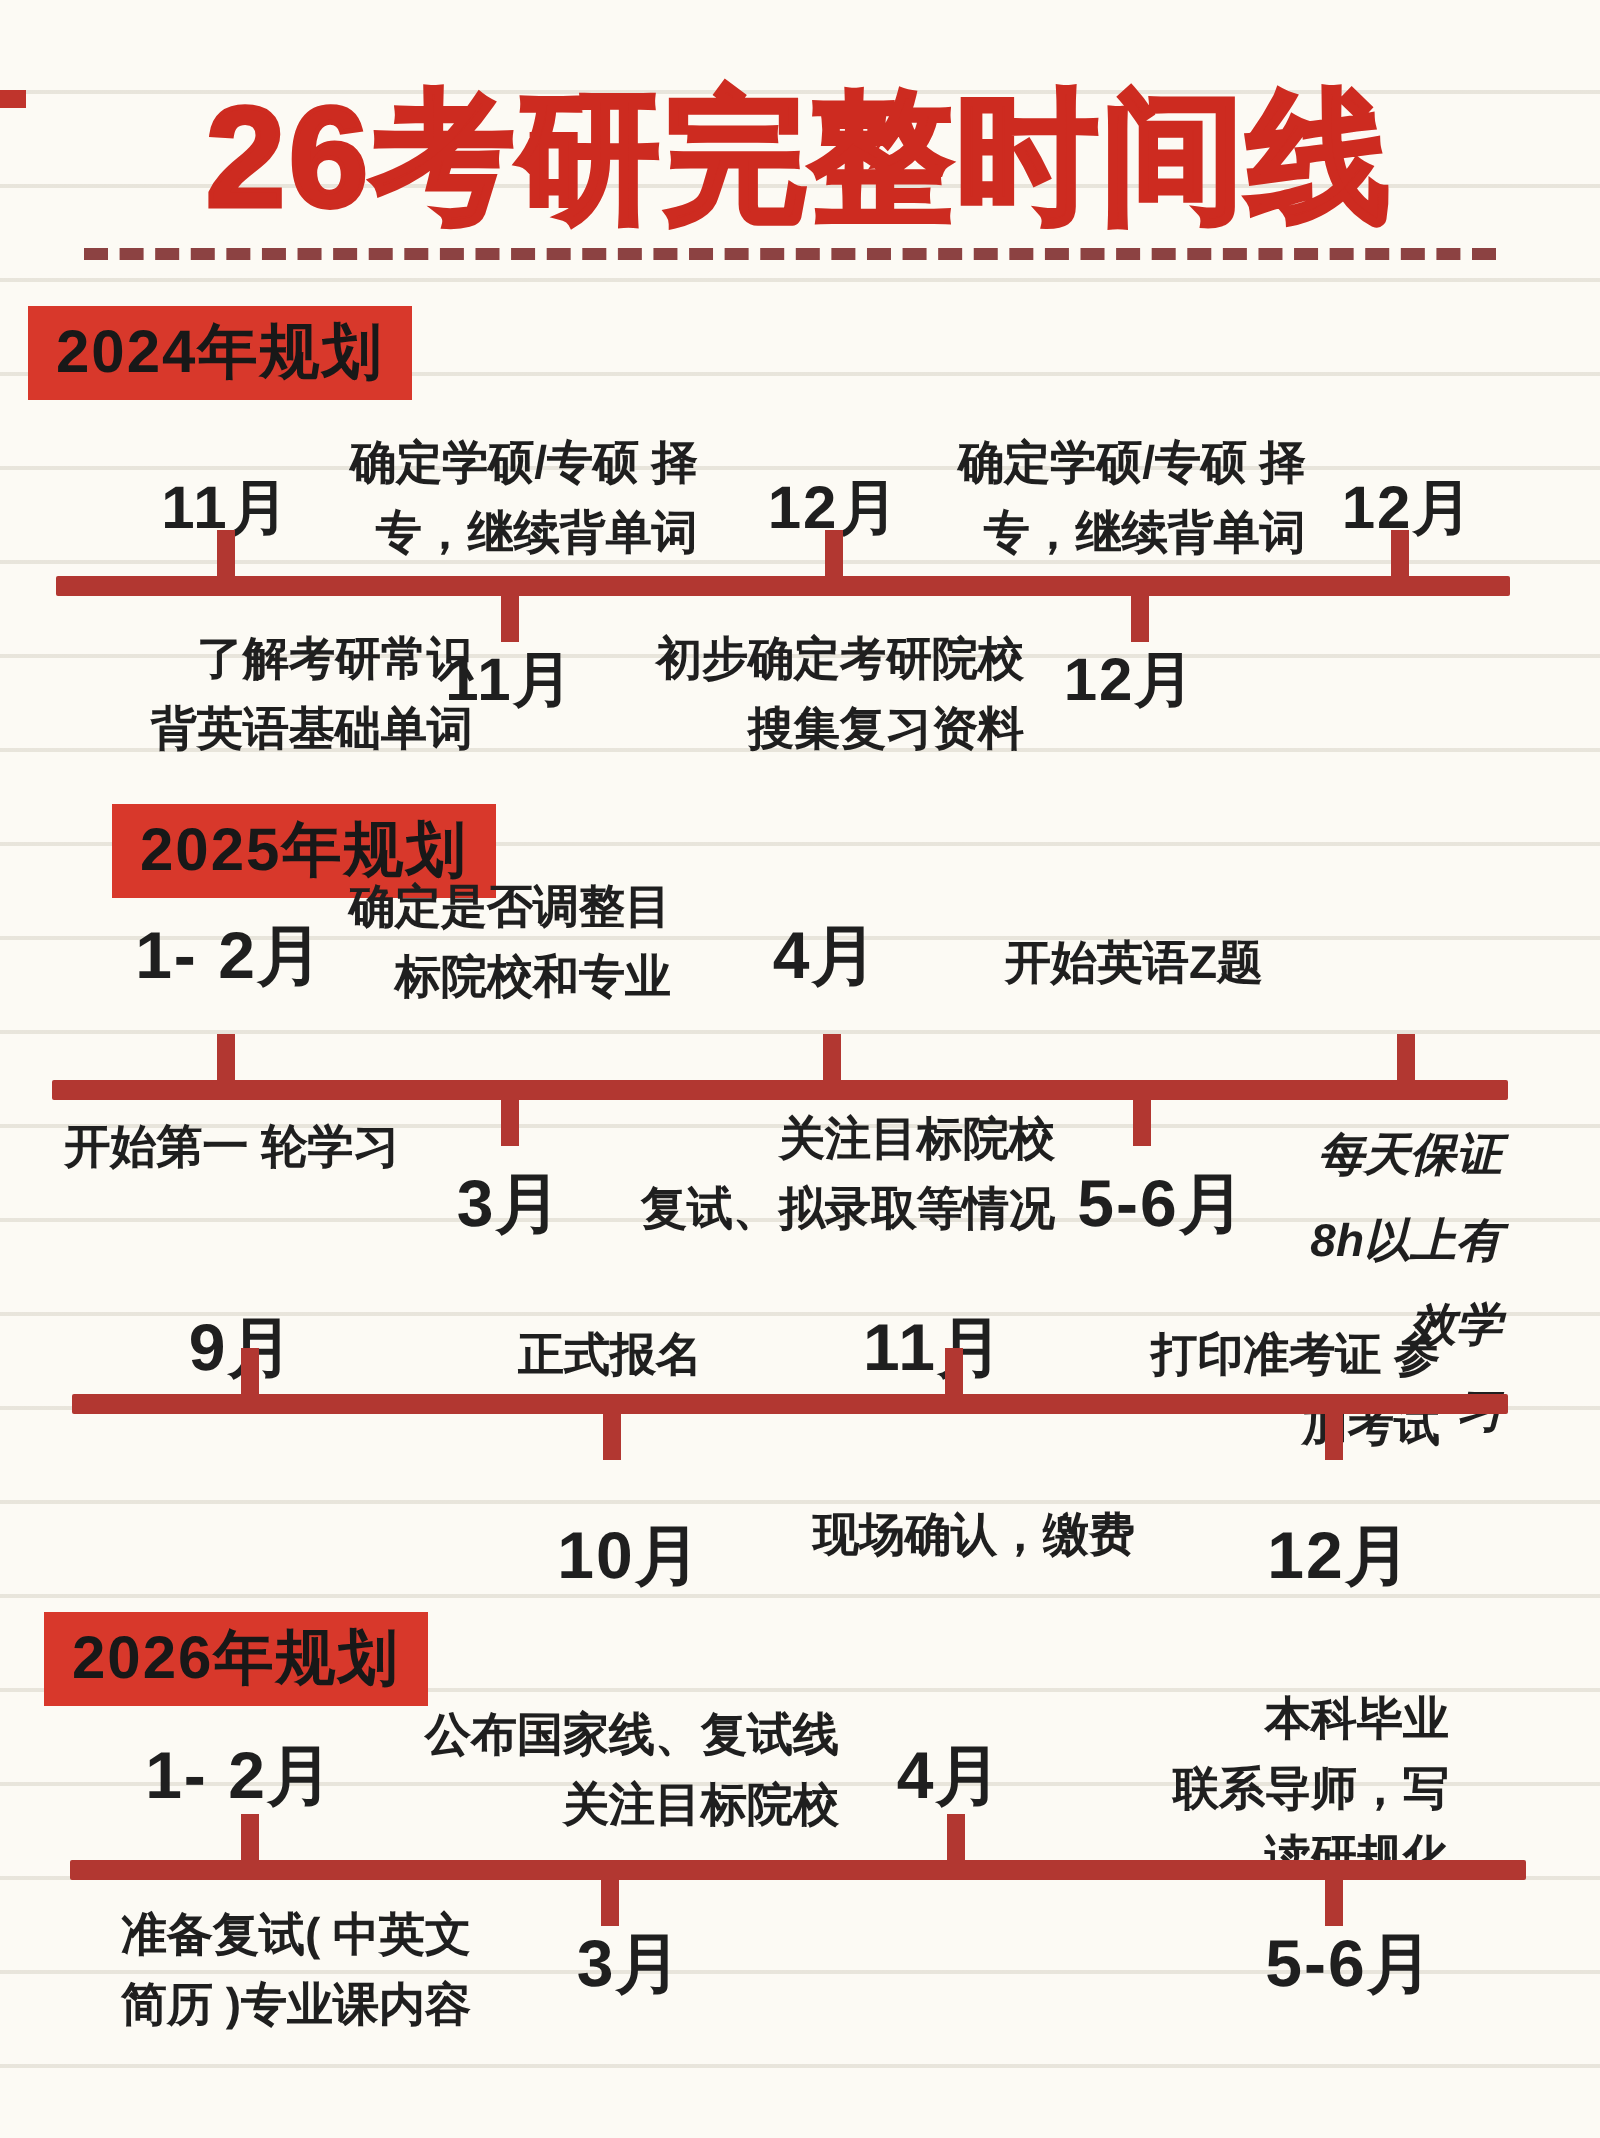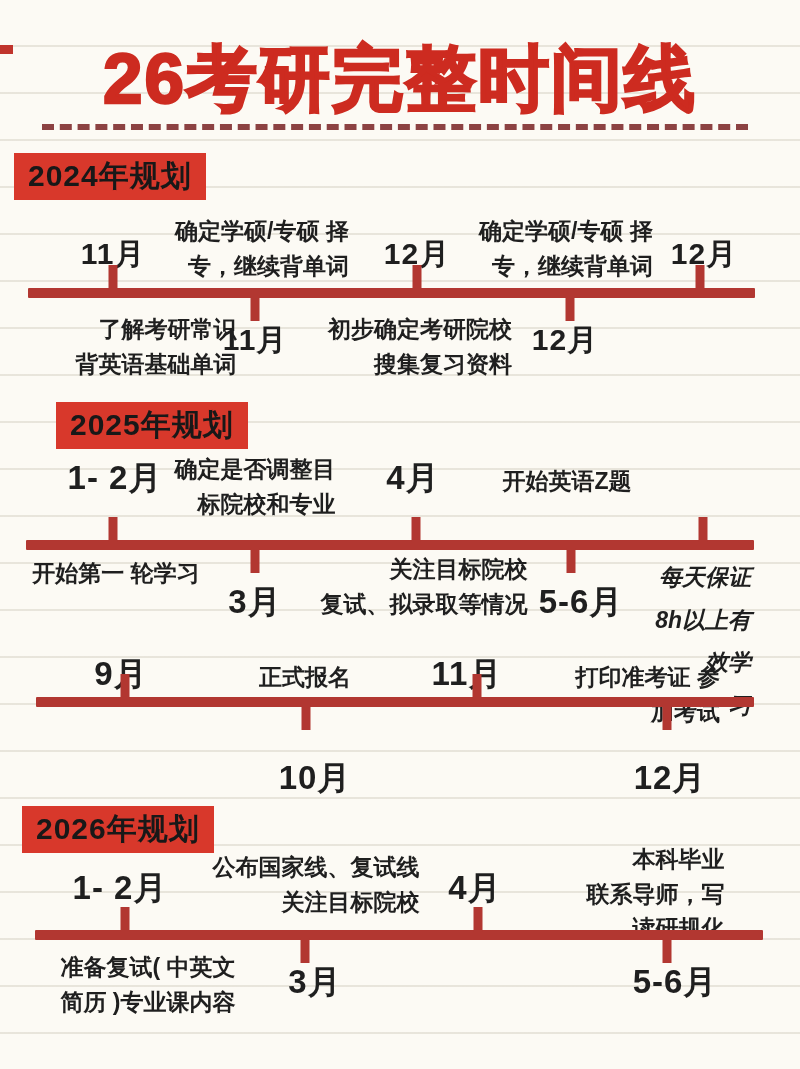--- a/index.html
+++ b/index.html
@@ -73,21 +73,21 @@
   <div class="abs cx desc" style="left:116px;top:312px;margin-left:40px;">了解考研常识
 背英语基础单词</div>
   <div class="abs cx month" style="left:255px;top:320px;">11月</div>
   <div class="abs cx desc" style="left:420px;top:312px;">初步确定考研院校
 搜集复习资料</div>
   <div class="abs cx month" style="left:565px;top:320px;">12月</div>
 
   <div class="abs badge" style="left:20px;top:402px;background:#d8382b;color:#181818;margin-left:36px;">2025年规划</div>
 
   <div class="abs cx month lg" style="left:115px;top:456px;">1- 2月</div>
-  <div class="abs cx desc" style="left:255px;top:452px;">确定是否调整目
+  <div class="abs cx desc" style="left:255px;top:436px;">确定是否调整目
 标院校和专业</div>
   <div class="abs cx month lg" style="left:413px;top:456px;">4月</div>
   <div class="abs cx desc" style="left:567px;top:464px;">开始英语Z题</div>
 
   <div class="abs tl-bar" style="left:26px;top:540px;width:728px;"></div>
   <div class="abs cx tick" style="left:113px;top:517px;"></div>
   <div class="abs cx tick" style="left:416px;top:517px;"></div>
   <div class="abs cx tick" style="left:703px;top:517px;"></div>
   <div class="abs cx tick" style="left:255px;top:548px;"></div>
   <div class="abs cx tick" style="left:571px;top:548px;"></div>
@@ -106,20 +106,21 @@
   <div class="abs cx month lg" style="left:467px;top:652px;">11月</div>
   <div class="abs cx desc" style="left:640px;top:660px;">打印准考证 参加考试</div>
 
   <div class="abs tl-bar" style="left:36px;top:697px;width:718px;"></div>
   <div class="abs cx tick" style="left:125px;top:674px;"></div>
   <div class="abs cx tick" style="left:477px;top:674px;"></div>
   <div class="abs cx tick" style="left:306px;top:705px;"></div>
   <div class="abs cx tick" style="left:667px;top:705px;"></div>
 
   <div class="abs cx month lg" style="left:315px;top:756px;">10月</div>
+  <div class="abs cx desc" style="left:487px;top:750px;">现场确认，缴费</div>
   <div class="abs cx month lg" style="left:670px;top:756px;">12月</div>
 
   <div class="abs badge" style="left:22px;top:806px;background:#d8382b;color:#181818;">2026年规划</div>
 
   <div class="abs cx month lg" style="left:120px;top:866px;">1- 2月</div>
   <div class="abs cx desc" style="left:316px;top:850px;">公布国家线、复试线
 关注目标院校</div>
   <div class="abs cx month lg" style="left:475px;top:866px;">4月</div>
   <div class="abs cx desc" style="left:649px;top:842px;">本科毕业
 联系导师，写读研规化</div>

